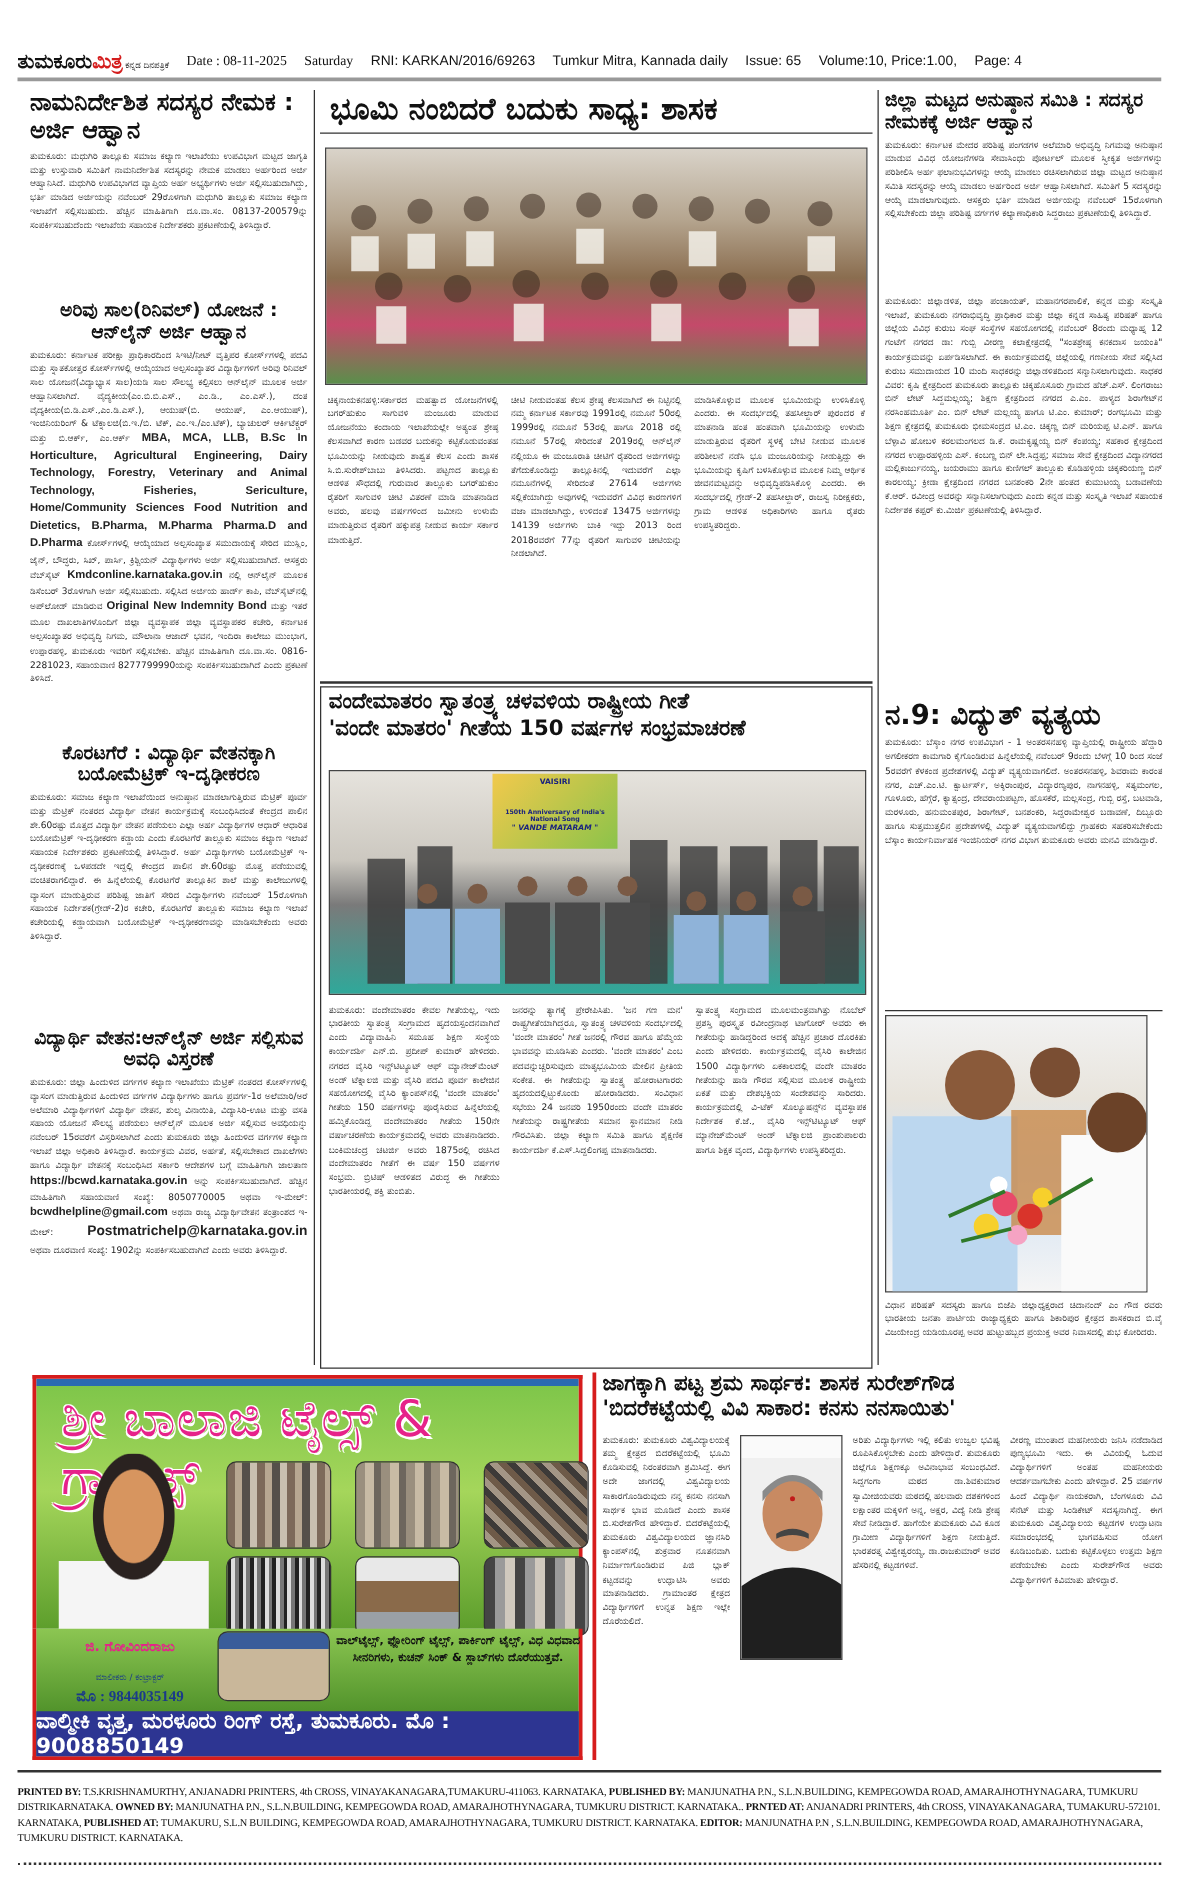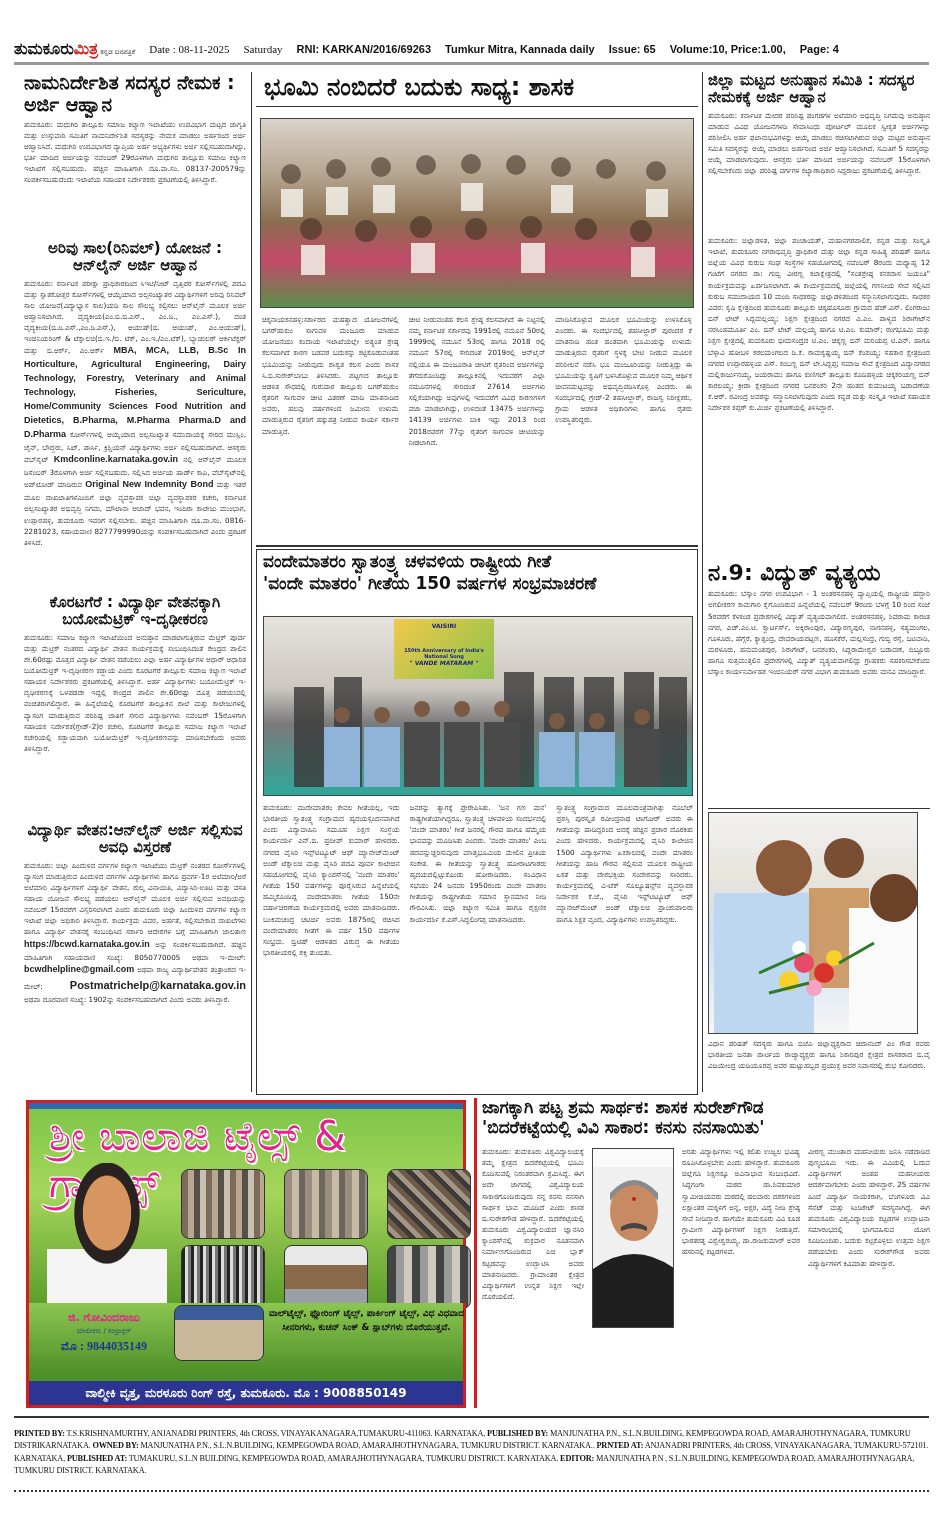--- a/index.html
+++ b/index.html
@@ -2,32 +2,32 @@
 <html><head>
 <meta charset="utf-8">
 <style>
   * { box-sizing: border-box; margin: 0; padding: 0; }
   body { width: 945px; height: 1523px; background: #ffffff; font-family: "DejaVu Sans", sans-serif; color: #111; position: relative; overflow: hidden; }
   .abs { position: absolute; }
   .masthead { left: 14px; top: 35px; width: 915px; height: 30px; display: flex; align-items: center; gap: 14px; font-family: "Liberation Serif", serif; font-size: 11px; border-bottom: 3px solid #999; }
   .logo { font-family: "DejaVu Sans", sans-serif; font-weight: bold; font-size: 16px; color: #111; }
   .logo .red { color: #d41d1d; }
   .logo small { font-size: 7px; font-weight: normal; margin-left: 2px; }
-  .mh-sans { font-family: "Liberation Sans", sans-serif; font-size: 11px; font-weight: bold; }
+  .mh-sans { font-family: "Liberation Sans", sans-serif; font-size: 11px; }
   .head-big { font-family: "DejaVu Sans", sans-serif; font-weight: bold; line-height: 1.15; color: #111; }
   .body-text { font-family: "DejaVu Sans", sans-serif; font-size: 7.2px; line-height: 1.55; text-align: justify; color: #222; overflow: hidden; }
   .body-text b { font-family: "Liberation Sans", sans-serif; font-weight: bold; font-size: 9px; }
   .vrule { position: absolute; width: 1px; background: #333; }
   .hrule { position: absolute; height: 1px; background: #333; }
   .photo { position: absolute; overflow: hidden; border: 1px solid #444; }
   .cols3 { display: grid; grid-template-columns: 1fr 1fr 1fr; gap: 10px; }
   .ad { left: 26px; top: 1100px; width: 440px; height: 203px; border: 3px solid #d61c1c; border-bottom: none; background: linear-gradient(180deg,#2a6bb0 0,#2a6bb0 6px,#7fc64a 6px,#a5d65b 45%,#5d9e2c 100%); }
   .ad-title { position:absolute; left:20px; top:10px; font-size:40px; font-weight:normal; color:#e6228a; text-shadow: 2px 2px 0 #fff, -1px -1px 0 #fff, 1px -1px 0 #fff, -1px 1px 0 #fff; letter-spacing: 1px; }
   .ad-bottom { left: 26px; top: 1303px; width: 440px; height: 105px; border: 3px solid #d61c1c; border-top: none; background: linear-gradient(180deg,#8cc652 0%,#4d8f28 70%); }
-  .ad-bar { position:absolute; left:0; right:0; bottom:0; height:24px; background:#2d3592; color:#fff; font-weight:bold; font-size:12px; display:flex; align-items:center; justify-content:center; }
+  .ad-bar { position:absolute; left:0; right:0; bottom:0; height:36px; background:#2d3592; color:#fff; font-weight:bold; font-size:17px; display:flex; align-items:center; justify-content:center; }
   .tile { position:absolute; border-radius:8px; overflow:hidden; background: repeating-linear-gradient(90deg,#7d6a5a 0 6px,#b8a892 6px 12px,#55504a 12px 18px,#c9c0b0 18px 24px); border:1px solid #333; }
   .footer { left: 14px; top: 1428px; width: 915px; font-family: "Liberation Serif", serif; font-size: 8.3px; line-height: 1.5; letter-spacing: -0.2px; color: #111; }
   .footer b { font-weight: bold; }
 </style>
 </head>
 <body>
 
 <div class="abs masthead">
   <span class="logo">
     <span>ತುಮಕೂರು</span><span class="red">ಮಿತ್ರ</span><small>ಕನ್ನಡ ದಿನಪತ್ರಿಕೆ</small>
@@ -216,21 +216,21 @@
   <div class="tile" style="left:152px; top:66px; width:84px; height:70px;"></div>
   <div class="tile" style="left:255px; top:66px; width:84px; height:70px; background:repeating-linear-gradient(90deg,#9a8f7e 0 7px,#c8bba5 7px 14px,#6d665d 14px 20px);"></div>
   <div class="tile" style="left:358px; top:66px; width:84px; height:70px; background:repeating-linear-gradient(45deg,#3d3a38 0 5px,#a39585 5px 10px,#6e5a48 10px 15px);"></div>
   <div class="tile" style="left:152px; top:142px; width:84px; height:64px; background:repeating-linear-gradient(90deg,#222 0 3px,#ddd 3px 6px,#777 6px 9px);"></div>
   <div class="tile" style="left:255px; top:142px; width:84px; height:64px; background:linear-gradient(180deg,#e8e8e8 0 30%,#8a6a4a 30% 70%,#9aa0a6 70%);"></div>
   <div class="tile" style="left:358px; top:142px; width:84px; height:64px; background:repeating-linear-gradient(90deg,#444 0 8px,#9a9a9a 8px 16px,#d0c9be 16px 24px);"></div>
 </div>
 <div class="abs ad-bottom">
   <div style="position:absolute; left:10px; top:8px; width:130px; text-align:center;">
     <div style="font-size:11px; font-weight:bold; color:#e6228a;">ಜಿ. ಗೋವಿಂದರಾಜು</div>
-    <div style="font-size:7px; color:#1a3a8a; margin-top:3px;">ಮಾಲೀಕರು / ಕಂಟ್ರಾಕ್ಟರ್</div>
+    <div style="font-size:7px; color:#1a3a8a; margin-top:14px;">ಮಾಲೀಕರು / ಕಂಟ್ರಾಕ್ಟರ್</div>
     <div style="font-size:12px; font-weight:bold; color:#1a3a8a; margin-top:4px; font-family:'Liberation Serif',serif;">ಮೊ : 9844035149</div>
   </div>
   <div class="tile" style="left:145px; top:2px; width:90px; height:56px; background:linear-gradient(180deg,#3a5c9a 0 25%,#c9b79a 25% 100%);"></div>
   <div style="position:absolute; left:240px; top:4px; width:195px; font-size:9px; font-weight:bold; color:#111; text-align:center; line-height:1.55;">ವಾಲ್‌ಟೈಲ್ಸ್, ಫ್ಲೋರಿಂಗ್ ಟೈಲ್ಸ್, ಪಾರ್ಕಿಂಗ್ ಟೈಲ್ಸ್, ವಿಧ ವಿಧವಾದ ಸೀನರಿಗಳು, ಕುಚನ್ ಸಿಂಕ್ &amp; ಸ್ಲಾಬ್‌ಗಳು ದೊರೆಯುತ್ತವೆ.</div>
   <div class="ad-bar">ವಾಲ್ಮೀಕಿ ವೃತ್ತ, ಮರಳೂರು ರಿಂಗ್ ರಸ್ತೆ, ತುಮಕೂರು. ಮೊ : 9008850149</div>
 </div>
 
 <div class="vrule" style="left:474px; top:1098px; width:3px; height:310px; background:#d61c1c;"></div>
 <div class="abs" style="left:482px; top:1098px; width:448px;">
   <div class="head-big" style="font-size:17px;">ಜಾಗಕ್ಕಾಗಿ ಪಟ್ಟ ಶ್ರಮ ಸಾರ್ಥಕ: ಶಾಸಕ ಸುರೇಶ್‌ಗೌಡ</div>

